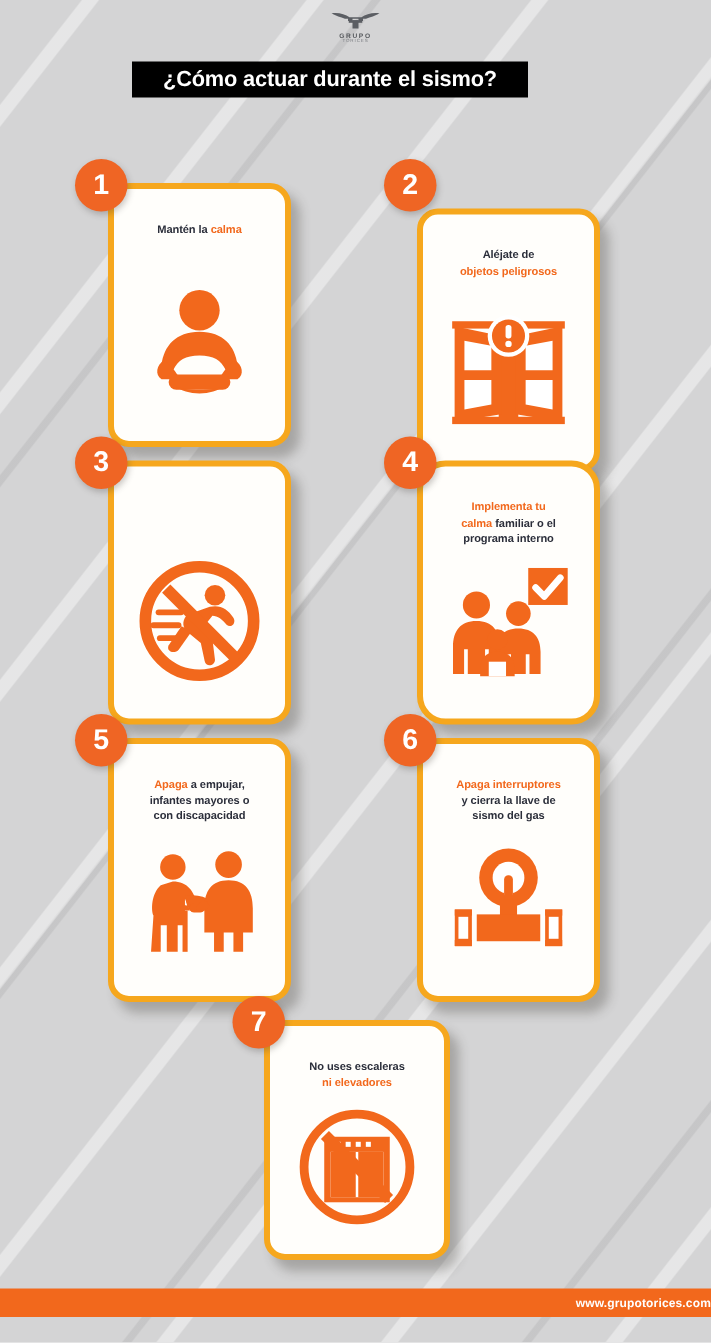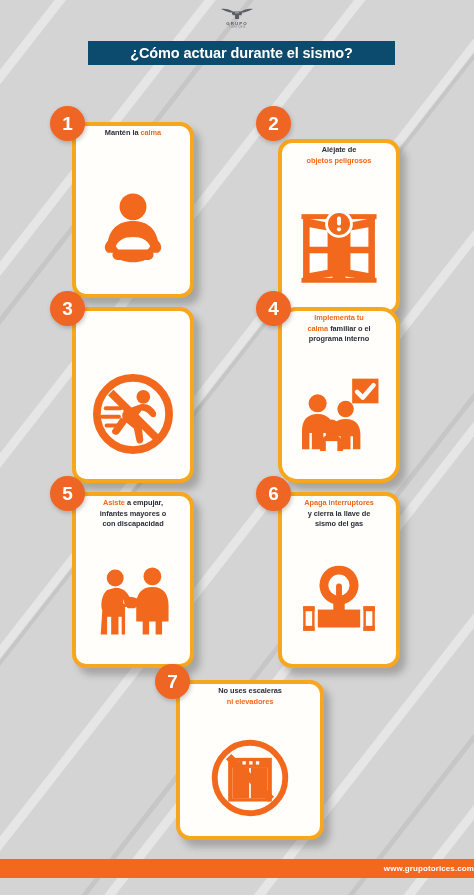--- a/index.html
+++ b/index.html
@@ -68,23 +68,23 @@
     font-size: 3px;
     letter-spacing: 0.6px;
     color: #7b7e82;
     line-height: 1;
   }
 
   .title-banner {
     position: absolute;
     left: 88px;
     top: 41px;
-    width: 307px;
+    width: 264px;
     height: 24px;
-    background: #0c4a6e;
+    background: #000000;
     display: flex;
     align-items: center;
     justify-content: center;
   }
   .title-banner span {
     color: #ffffff;
     font-size: 14.5px;
     font-weight: bold;
     letter-spacing: -0.1px;
     white-space: nowrap;
@@ -92,23 +92,23 @@
 
   
   .card {
     position: absolute;
     width: 122px;
     height: 176px;
     background: #fffefb;
     border: 4px solid #f6a71d;
     border-radius: 14px;
     box-shadow: 6px 7px 7px rgba(60,55,50,0.30);
-    padding-top: 2px;
-  }
-  .card-7 { width: 148px; height: 160px; }
+    padding-top: 22px;
+  }
+  .card-7 { width: 124px; height: 160px; }
 
   .card-title {
     text-align: center;
     font-size: 7.4px;
     font-weight: bold;
     line-height: 10.6px;
     color: #2b2e3a;
     padding: 0 8px;
     letter-spacing: -0.05px;
   }
@@ -268,21 +268,21 @@
         <rect x="36" y="78" width="14" height="12" fill="#ffffff"></rect>
       </svg>
     </div>
   </div>
 
   <div class="badge" style="left:50px; top:476px;">
     <span>5</span>
   </div>
   <div class="card" style="left:72px; top:492px;">
     <div class="card-title">
-      <span class="hl">Asiste</span><span> a empujar,</span><br>
+      <span class="hl">Apaga</span><span> a empujar,</span><br>
       <span>infantes mayores o</span><br>
       <span>con discapacidad</span>
     </div>
     <div class="icon-area">
       <svg width="84" height="78" viewBox="0 0 104 96">
         <circle cx="30" cy="22" r="10.5" fill="#f2681c"></circle>
         <path d="M30 34 C 42 34, 48 42, 50 54 C 51 59, 45 61, 43 56 L 40 48 L 40 70 L 34 70 L 34 92 L 25 92 L 25 70 L 20 70 L 20 92 L 12 92 L 14 62 C 12 58, 12 44, 20 37 Z" fill="#f2681c"></path>
         <path d="M40 46 C 48 44, 56 46, 62 50 C 66 52, 64 58, 59 57 C 54 54, 47 53, 42 55 Z" fill="#f2681c"></path>
         <rect x="44" y="52" width="12" height="7.5" rx="3.5" fill="#f2681c"></rect>
         <rect x="38" y="58" width="4.2" height="34" fill="#f2681c"></rect>

